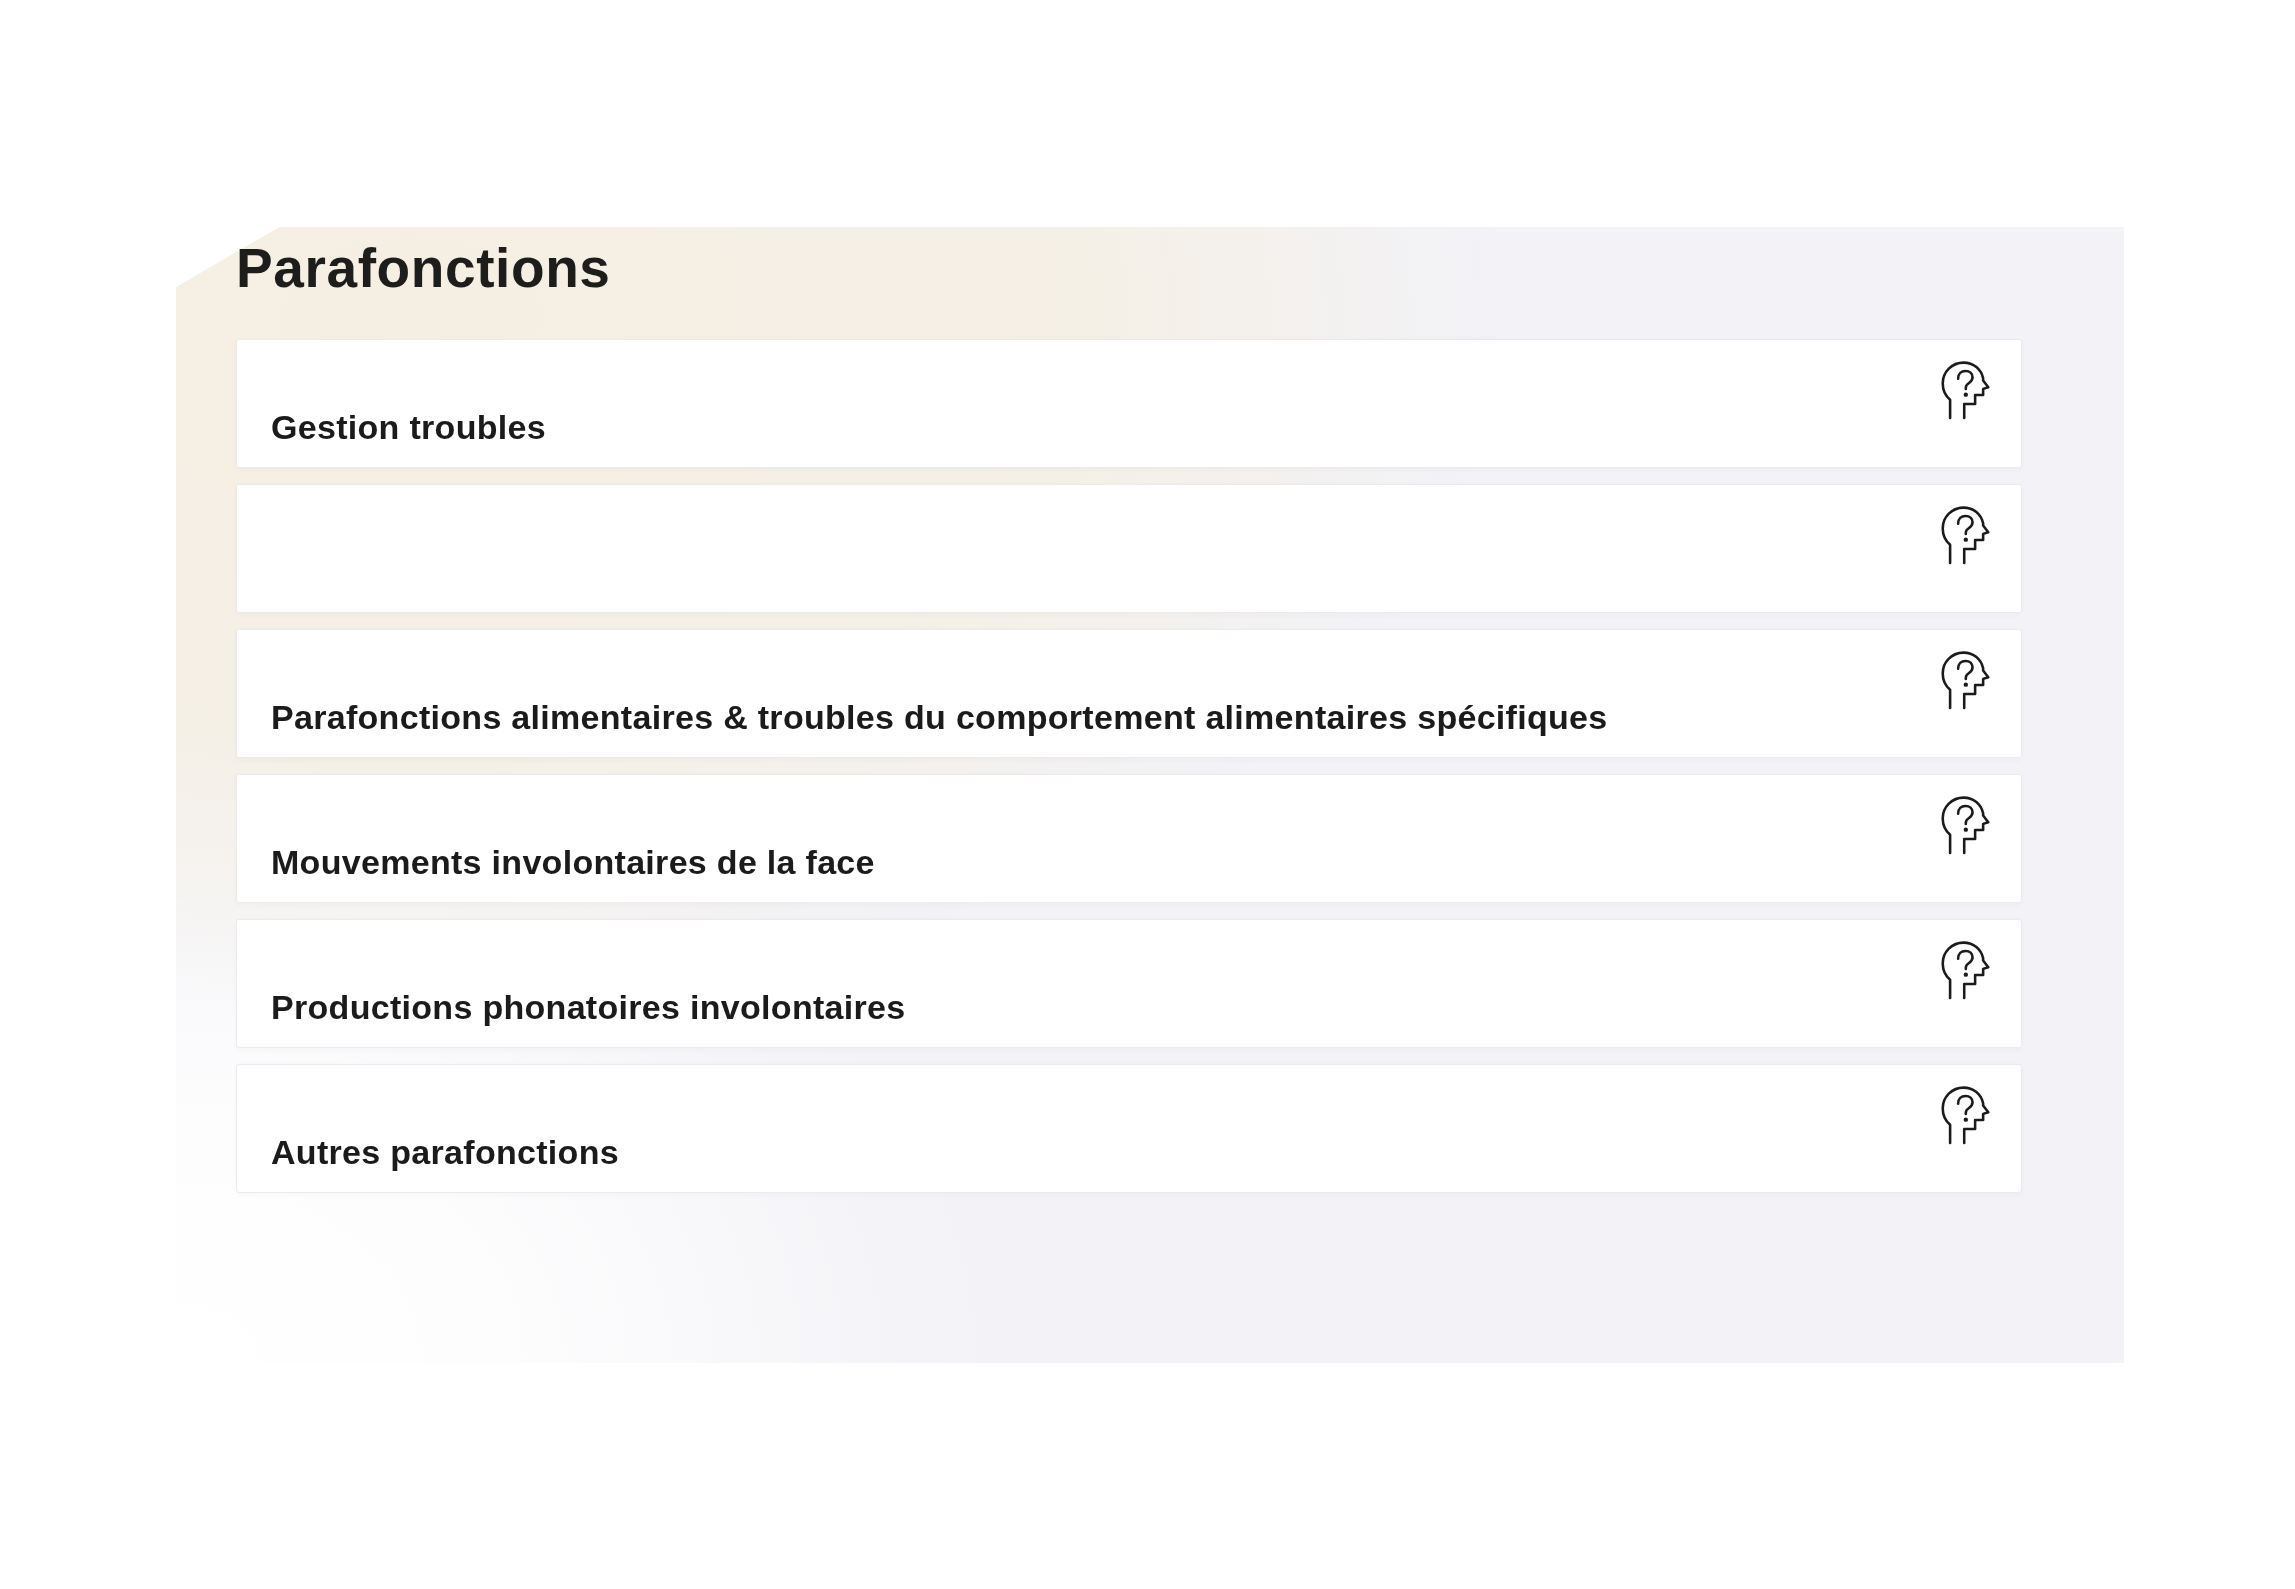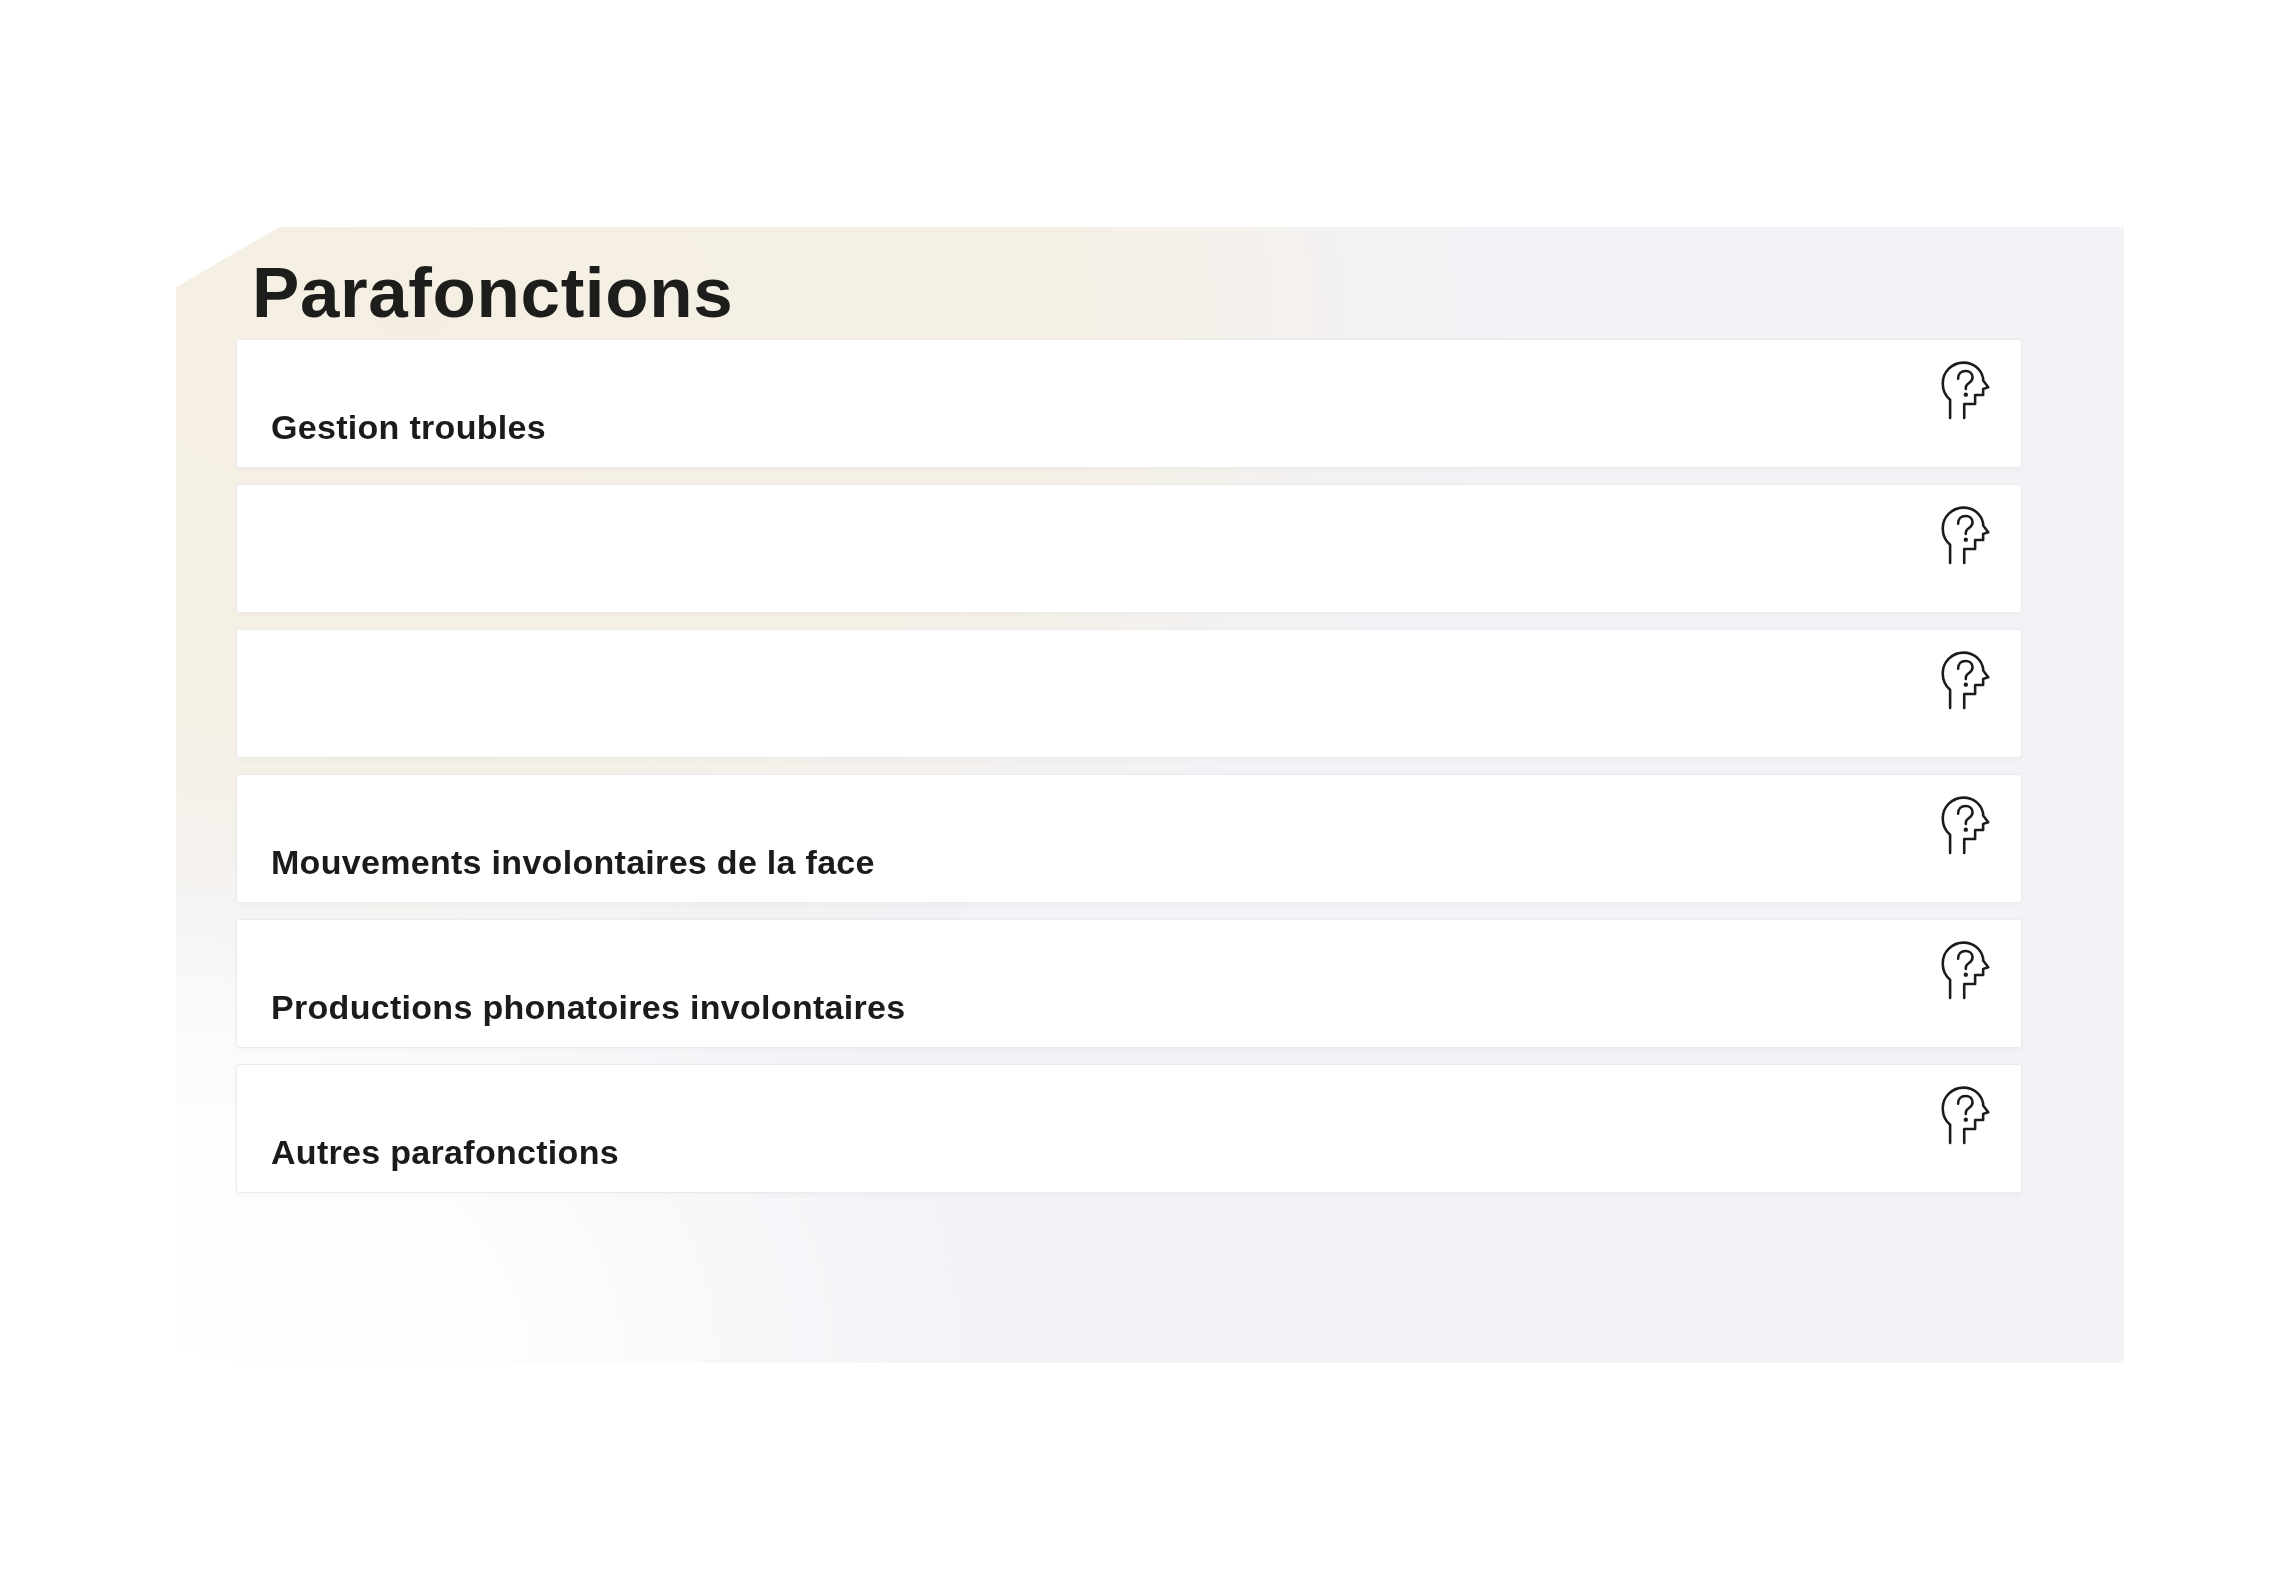--- a/index.html
+++ b/index.html
@@ -34,22 +34,22 @@
     top: -0.6px;
     width: 105px;
     height: 61px;
     background: #ffffff;
     clip-path: polygon(0 0, 100% 0, 0 100%);
   }
   .title {
     position: absolute;
     left: 60px;
     top: 8.7px;
-    margin: 16px;
-    font-size: 71px;
+    margin: 0;
+    font-size: 55px;
     font-weight: 700;
     color: #1d1d1b;
     letter-spacing: 0.6px;
     white-space: nowrap;
   }
   .list {
     position: absolute;
     left: 60px;
     top: 112px;
     width: 1786px;
@@ -113,20 +113,21 @@
         <span class="row-icon">
           <svg viewBox="0 0 76 92" xmlns="http://www.w3.org/2000/svg">
             <path d="M14 89 V60.5 C6.6 54 2.5 45 2.5 35 C2.5 17 17 2.5 35 2.5 C50.5 2.5 62.5 13 65.5 27 L65.5 30.5 L73.5 41 L65.5 43.5 L65.5 53 L53 53 L53 67 L36 67 L36 89" stroke="#1b1b1b" stroke-width="4" fill="none" stroke-linejoin="round" stroke-linecap="round"></path>
             <path d="M26.5 27.5 C26.5 20 31.5 15.5 38 15.5 C44.5 15.5 49 19.8 49 25.5 C49 30.2 46 32.7 43 34.7 C40.2 36.5 38.5 38.4 38.5 41.8 L38.5 43.5" stroke="#1b1b1b" stroke-width="4" fill="none" stroke-linecap="round"></path>
             <circle cx="38.5" cy="52.5" r="3.4" fill="#1b1b1b"></circle>
           </svg>
         </span>
       </div>
 
       <div class="row">
+        <span class="row-label">Parafonctions alimentaires &amp; troubles du comportement alimentaires spécifiques</span>
         <span class="row-icon">
           <svg viewBox="0 0 76 92" xmlns="http://www.w3.org/2000/svg">
             <path d="M14 89 V60.5 C6.6 54 2.5 45 2.5 35 C2.5 17 17 2.5 35 2.5 C50.5 2.5 62.5 13 65.5 27 L65.5 30.5 L73.5 41 L65.5 43.5 L65.5 53 L53 53 L53 67 L36 67 L36 89" stroke="#1b1b1b" stroke-width="4" fill="none" stroke-linejoin="round" stroke-linecap="round"></path>
             <path d="M26.5 27.5 C26.5 20 31.5 15.5 38 15.5 C44.5 15.5 49 19.8 49 25.5 C49 30.2 46 32.7 43 34.7 C40.2 36.5 38.5 38.4 38.5 41.8 L38.5 43.5" stroke="#1b1b1b" stroke-width="4" fill="none" stroke-linecap="round"></path>
             <circle cx="38.5" cy="52.5" r="3.4" fill="#1b1b1b"></circle>
           </svg>
         </span>
       </div>
 
       <div class="row">

